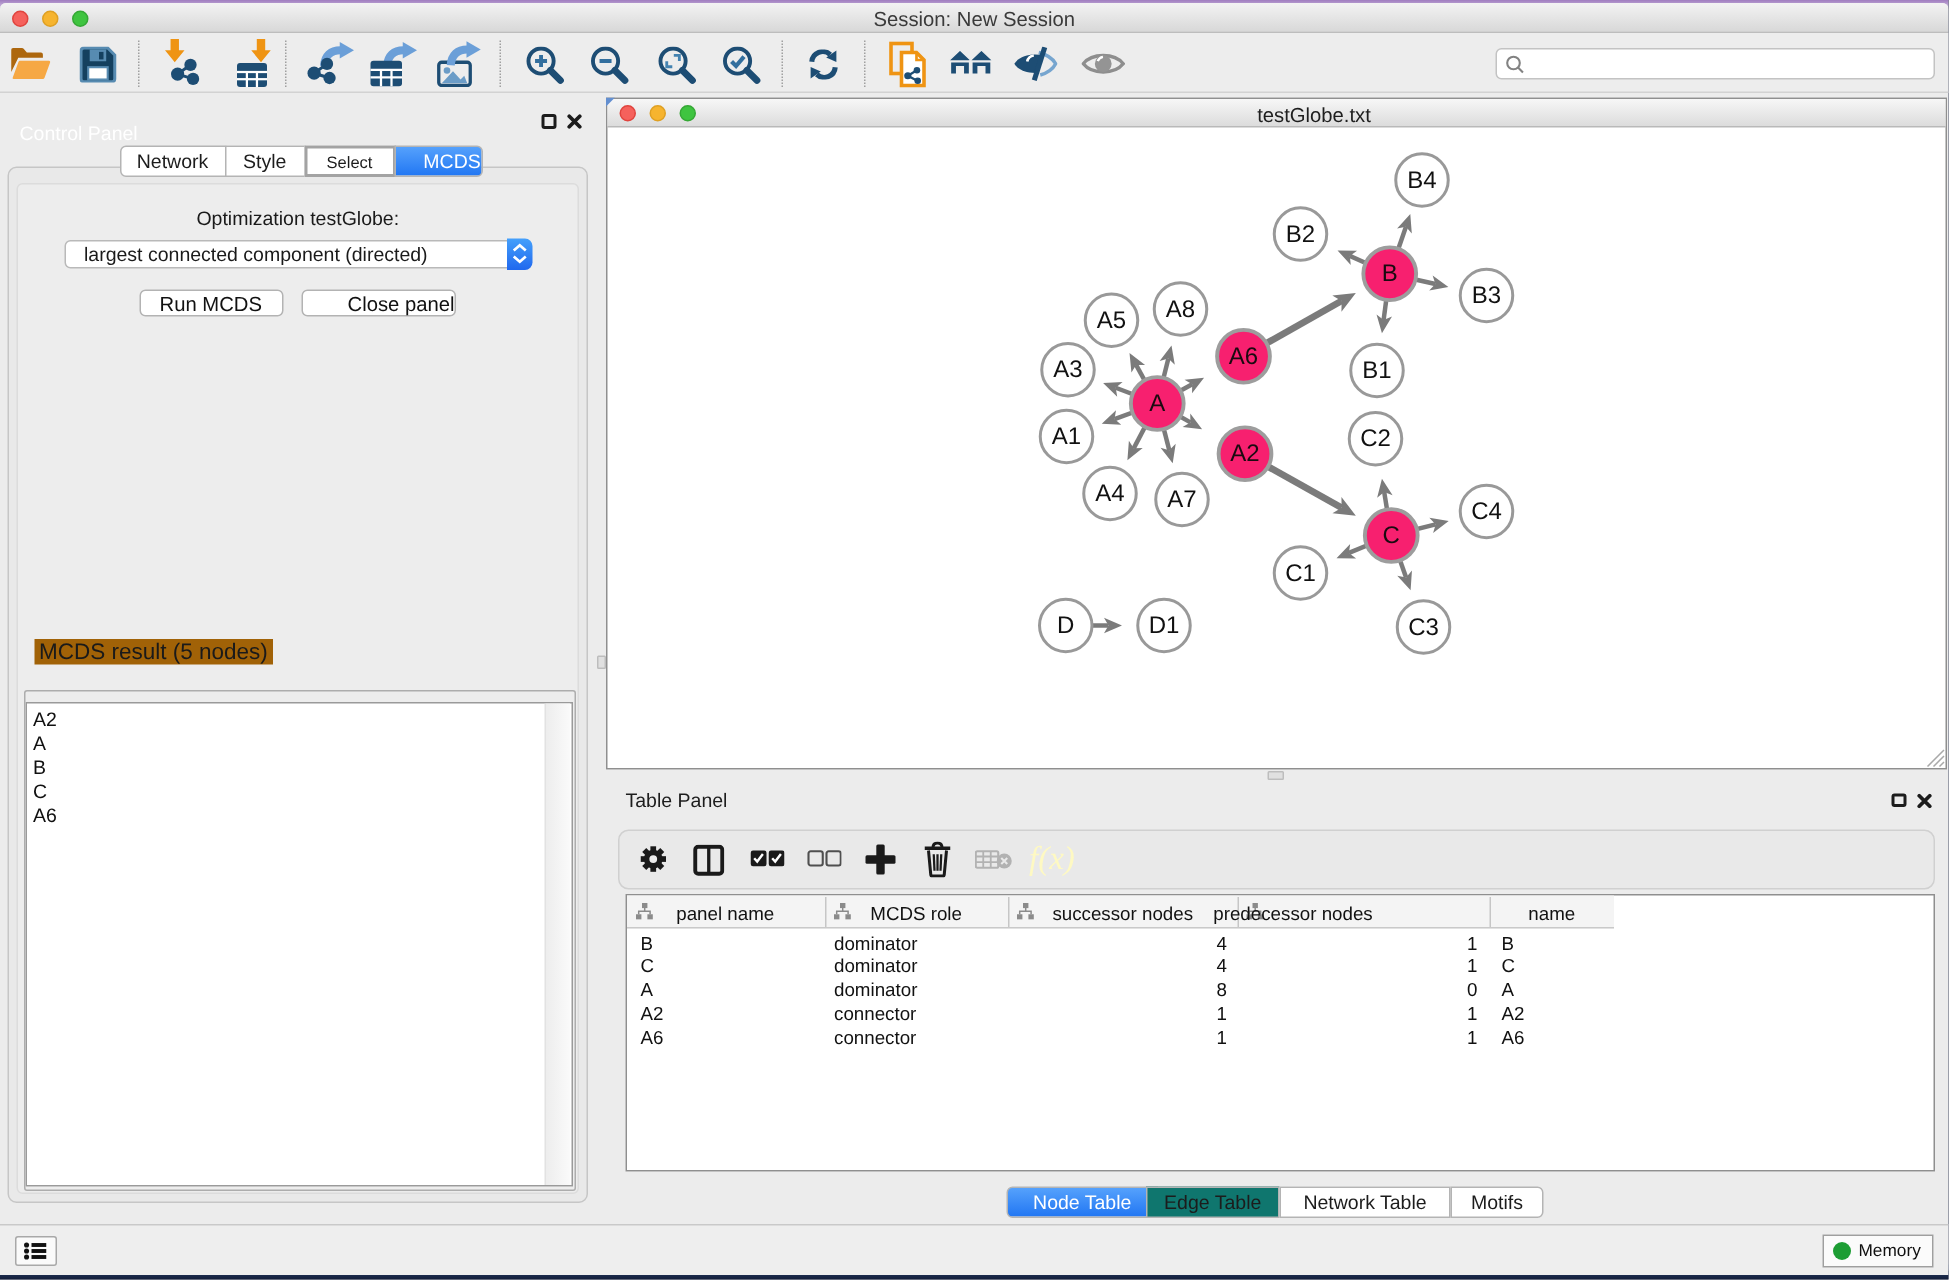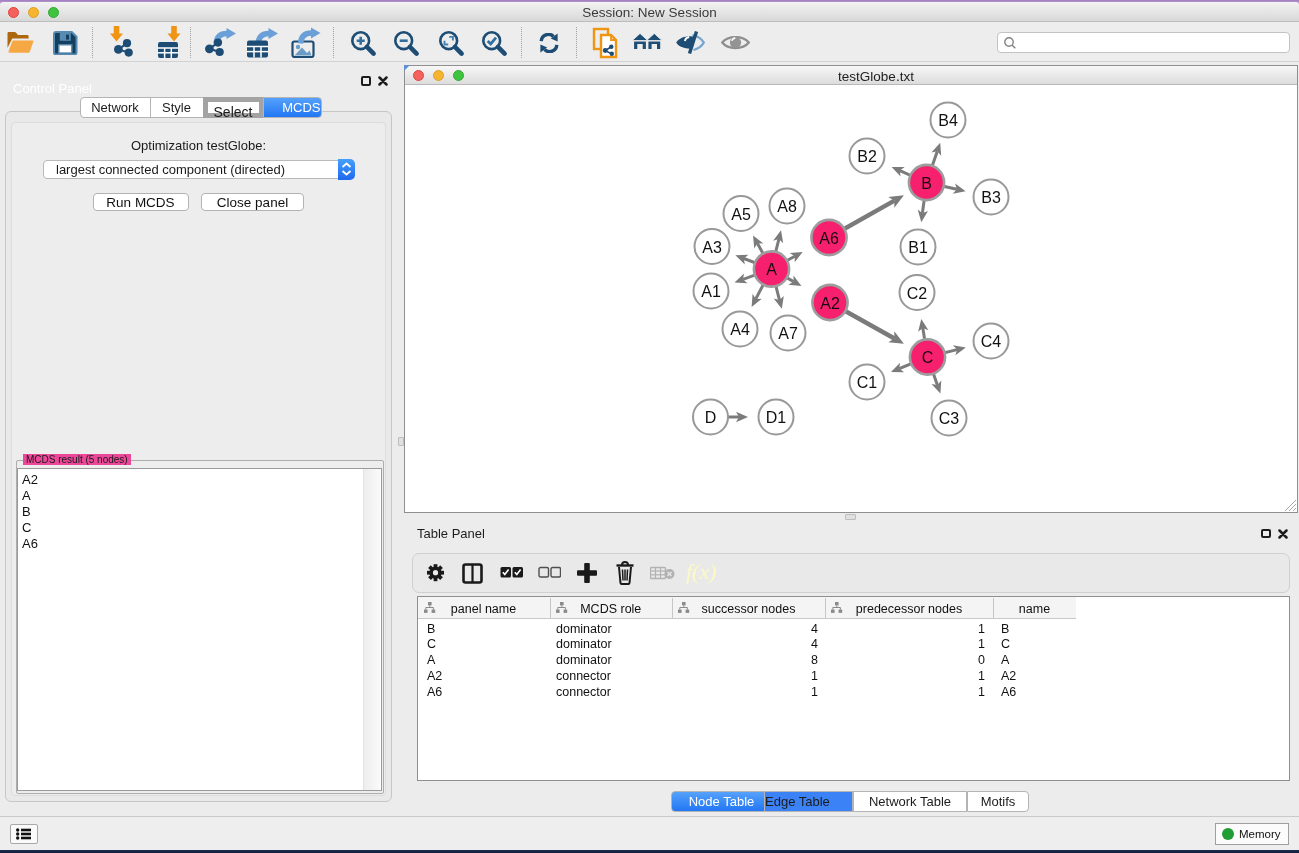--- a/index.html
+++ b/index.html
@@ -146,34 +146,34 @@
   </svg>
 <div class="abs" style="left:13px;top:81px;font-size:13px;color:#ffffff">Control Panel</div>
 <div class="abs" style="left:361px;top:75.5px;width:10px;height:10px;border:2px solid #1c1c1c;border-radius:2px"></div>
 <svg class="abs" style="left:377.5px;top:75.5px" width="10" height="10" viewBox="0 0 10 10">
     <path d="M1.5 1.5 L8.5 8.5 M8.5 1.5 L1.5 8.5" stroke="#1c1c1c" stroke-width="2.5" stroke-linecap="round"></path>
   </svg>
 <div class="abs" style="left:5px;top:111px;width:387px;height:691px;background:#e9e9e9;border:1px solid #c6c6c6;border-radius:6px"></div>
 <div class="abs" style="left:11px;top:122px;width:375px;height:674px;background:#ededed;border:1px solid #dcdcdc;border-radius:4px"></div>
 <div class="abs" style="left:79.5px;top:97px;width:71px;height:21px;background:#fff;color:#1c1c1c;border:1px solid #b4b4b4;border-top-left-radius:4px;border-bottom-left-radius:4px;font-size:13px;text-align:center;line-height:20px;z-index:3">Network</div>
 <div class="abs" style="left:149.5px;top:97px;width:54px;height:21px;background:#fff;color:#1c1c1c;border:1px solid #b4b4b4;font-size:13px;text-align:center;line-height:20px;z-index:3">Style</div>
-<div class="abs" style="left:202.5px;top:97px;width:61px;height:21px;background:#fff;color:#1c1c1c;border:5px solid #a3a3a3;font-size:14px;text-align:center;line-height:20px;z-index:3">Select</div>
+<div class="abs" style="left:202.5px;top:97px;width:61px;height:21px;background:#fff;color:#1c1c1c;border:2px solid #a3a3a3;font-size:11px;text-align:center;line-height:20px;z-index:3">Select</div>
 <div class="abs" style="left:262.5px;top:97px;width:59px;height:21px;background:linear-gradient(#55a1fc,#2277f3);color:#fff;border:1px solid #b4b4b4;border-top-right-radius:4px;border-bottom-right-radius:4px;font-size:13px;text-align:right;line-height:20px;z-index:3">MCDS</div>
 <div class="abs" style="left:0;top:138px;width:397px;text-align:center;font-size:13px;color:#1a1a1a">Optimization testGlobe:</div>
 <div class="abs" style="left:43px;top:160px;width:311px;height:19px;background:#fff;border:1px solid #b9b9b9;border-radius:4px"></div>
 <div class="abs" style="left:56px;top:162px;font-size:13px;color:#1a1a1a">largest connected component (directed)</div>
 <div class="abs" style="left:338px;top:158.5px;width:16.5px;height:21px;background:linear-gradient(#45a0fb,#2068ee);border-radius:0 5px 5px 0"></div>
 <svg class="abs" style="left:341px;top:162px" width="11" height="14" viewBox="0 0 11 14">
     <path d="M1.5 5 L5.5 1.5 L9.5 5" fill="none" stroke="#fff" stroke-width="1.8"></path>
     <path d="M1.5 9 L5.5 12.5 L9.5 9" fill="none" stroke="#fff" stroke-width="1.8"></path>
   </svg>
 <div class="abs" style="left:92.5px;top:192.5px;width:96px;height:18.5px;background:#fff;border:1px solid #b3b3b3;border-radius:4px;font-size:13.5px;color:#111;text-align:center;line-height:17px">Run MCDS</div>
-<div class="abs" style="left:201px;top:192.5px;width:103px;height:18.5px;background:#fff;border:1px solid #b3b3b3;border-radius:4px;font-size:13.5px;color:#111;text-align:center;line-height:17px">Close panel</div>
+<div class="abs" style="left:201px;top:192.5px;width:103px;height:18.5px;background:#fff;border:1px solid #b3b3b3;border-radius:4px;font-size:13.5px;color:#111;text-align:right;line-height:17px">Close panel</div>
 <div class="abs" style="left:15.5px;top:460px;width:368px;height:334px;border:1px solid #adadad;border-radius:2px"></div>
-<div class="abs" style="left:23px;top:454px;background:#ec4899;padding:0 3px;font-size:10px;color:#1a1a1a">MCDS result (5 nodes)</div>
+<div class="abs" style="left:23px;top:426px;background:#a16207;padding:0 3px;font-size:15px;color:#1a1a1a">MCDS result (5 nodes)</div>
 <div class="abs" style="left:17px;top:468px;width:364.5px;height:323px;background:#fff;border:1px solid #9a9a9a"></div>
 <div class="abs" style="left:363px;top:469px;width:17px;height:321px;background:linear-gradient(90deg,#ededed,#fafafa);border-left:1px solid #e2e2e2"></div>
 <div class="abs" style="left:22px;top:471.5px;font-size:13px;line-height:16px;color:#111">A2<br>A<br>B<br>C<br>A6</div>
 <div class="abs" style="left:397.5px;top:437px;width:6px;height:9px;background:#e0e0e0;border:1px solid #bdbdbd;border-radius:1px"></div>
 <div class="abs" style="left:845px;top:513.5px;width:11px;height:6px;background:#e0e0e0;border:1px solid #bdbdbd;border-radius:1px"></div>
 <div class="abs" style="left:404px;top:65px;width:894px;height:448px;background:#fff;border:1px solid #8f8f8f"></div>
 <div class="abs" style="left:405px;top:66px;width:892px;height:19px;background:linear-gradient(#f7f7f7,#dcdcdc);border-bottom:1px solid #b9b9b9"></div>
 <svg class="abs" style="left:404px;top:65px" width="6" height="6" viewBox="0 0 6 6">
     <path d="M0 0 L6 0 L0 6 Z" fill="#638fd0"></path>
   </svg>
@@ -345,21 +345,21 @@
   </svg>
 <div class="abs" style="left:672px;top:598px;width:0;height:20px;border-left:1px solid #c6c6c6"></div>
 <div class="abs" style="left:672px;top:602px;width:153px;text-align:center;font-size:12.5px;color:#111">successor nodes</div>
 <svg class="abs" style="left:830px;top:602px" width="13" height="12" viewBox="0 0 13 12">
     <rect x="5" y="0" width="3.6" height="3.4" fill="#8b8b8b"></rect>
     <rect x="1" y="7.5" width="3.6" height="3.4" fill="#8b8b8b"></rect>
     <rect x="8.6" y="7.5" width="3.6" height="3.4" fill="#8b8b8b"></rect>
     <path d="M6.8 3.4 V5.5 M2.8 7.5 V5.5 H10.4 V7.5" stroke="#8b8b8b" fill="none" stroke-width="1"></path>
   </svg>
 <div class="abs" style="left:825px;top:598px;width:0;height:20px;border-left:1px solid #c6c6c6"></div>
-<div class="abs" style="left:825px;top:602px;width:168px;text-align:center;font-size:12.5px;color:#111">predecessor nodes</div>
+<div class="abs" style="left:778px;top:602px;width:168px;text-align:center;font-size:12.5px;color:#111">predecessor nodes</div>
 <div class="abs" style="left:993px;top:598px;width:0;height:20px;border-left:1px solid #c6c6c6"></div>
 <div class="abs" style="left:993px;top:602px;width:83px;text-align:center;font-size:12.5px;color:#111">name</div>
 <div class="abs" style="left:427px;top:621.5px;font-size:12.5px;color:#111">B</div>
 <div class="abs" style="left:556px;top:621.5px;font-size:12.5px;color:#111">dominator</div>
 <div class="abs" style="left:718px;top:621.5px;width:100px;text-align:right;font-size:12.5px;color:#111">4</div>
 <div class="abs" style="left:885px;top:621.5px;width:100px;text-align:right;font-size:12.5px;color:#111">1</div>
 <div class="abs" style="left:1001px;top:621.5px;font-size:12.5px;color:#111">B</div>
 <div class="abs" style="left:427px;top:637.3px;font-size:12.5px;color:#111">C</div>
 <div class="abs" style="left:556px;top:637.3px;font-size:12.5px;color:#111">dominator</div>
 <div class="abs" style="left:718px;top:637.3px;width:100px;text-align:right;font-size:12.5px;color:#111">4</div>
@@ -374,21 +374,21 @@
 <div class="abs" style="left:556px;top:668.8999999999999px;font-size:12.5px;color:#111">connector</div>
 <div class="abs" style="left:718px;top:668.8999999999999px;width:100px;text-align:right;font-size:12.5px;color:#111">1</div>
 <div class="abs" style="left:885px;top:668.8999999999999px;width:100px;text-align:right;font-size:12.5px;color:#111">1</div>
 <div class="abs" style="left:1001px;top:668.8999999999999px;font-size:12.5px;color:#111">A2</div>
 <div class="abs" style="left:427px;top:684.6999999999998px;font-size:12.5px;color:#111">A6</div>
 <div class="abs" style="left:556px;top:684.6999999999998px;font-size:12.5px;color:#111">connector</div>
 <div class="abs" style="left:718px;top:684.6999999999998px;width:100px;text-align:right;font-size:12.5px;color:#111">1</div>
 <div class="abs" style="left:885px;top:684.6999999999998px;width:100px;text-align:right;font-size:12.5px;color:#111">1</div>
 <div class="abs" style="left:1001px;top:684.6999999999998px;font-size:12.5px;color:#111">A6</div>
 <div class="abs" style="left:671px;top:790.5px;width:101px;height:21px;background:linear-gradient(#55a1fc,#2277f3);color:#fff;border:1px solid #b4b4b4;border-top-left-radius:4px;border-bottom-left-radius:4px;font-size:13px;text-align:center;line-height:20px">Node Table</div>
-<div class="abs" style="left:764px;top:790.5px;width:89px;height:21px;background:#3b82f6;color:#1c1c1c;border:1px solid #b4b4b4;font-size:13px;text-align:left;line-height:20px">Edge Table</div>
+<div class="abs" style="left:764px;top:790.5px;width:89px;height:21px;background:#0f766e;color:#1c1c1c;border:1px solid #b4b4b4;font-size:13px;text-align:center;line-height:20px">Edge Table</div>
 <div class="abs" style="left:853px;top:790.5px;width:114px;height:21px;background:#fff;color:#1c1c1c;border:1px solid #b4b4b4;font-size:13px;text-align:center;line-height:20px">Network Table</div>
 <div class="abs" style="left:967px;top:790.5px;width:62px;height:21px;background:#fff;color:#1c1c1c;border:1px solid #b4b4b4;border-top-right-radius:4px;border-bottom-right-radius:4px;font-size:13px;text-align:center;line-height:20px">Motifs</div>
 <div class="abs" style="left:0;top:816px;width:1299px;height:34px;background:#eeeeee;border-top:1px solid #c9c9c9"></div>
 <div class="abs" style="left:9.5px;top:824px;width:28px;height:20px;background:#fafafa;border:1px solid #a8a8a8;border-radius:2px"></div>
 <svg class="abs" style="left:16px;top:828px" width="15" height="12" viewBox="0 0 15 12">
     <circle cx="1.7" cy="2" r="1.7" fill="#111"></circle>
     <circle cx="1.7" cy="6" r="1.7" fill="#111"></circle>
     <circle cx="1.7" cy="10" r="1.7" fill="#111"></circle>
     <rect x="5" y="0.7" width="10" height="2.6" fill="#111"></rect>
     <rect x="5" y="4.7" width="10" height="2.6" fill="#111"></rect>

